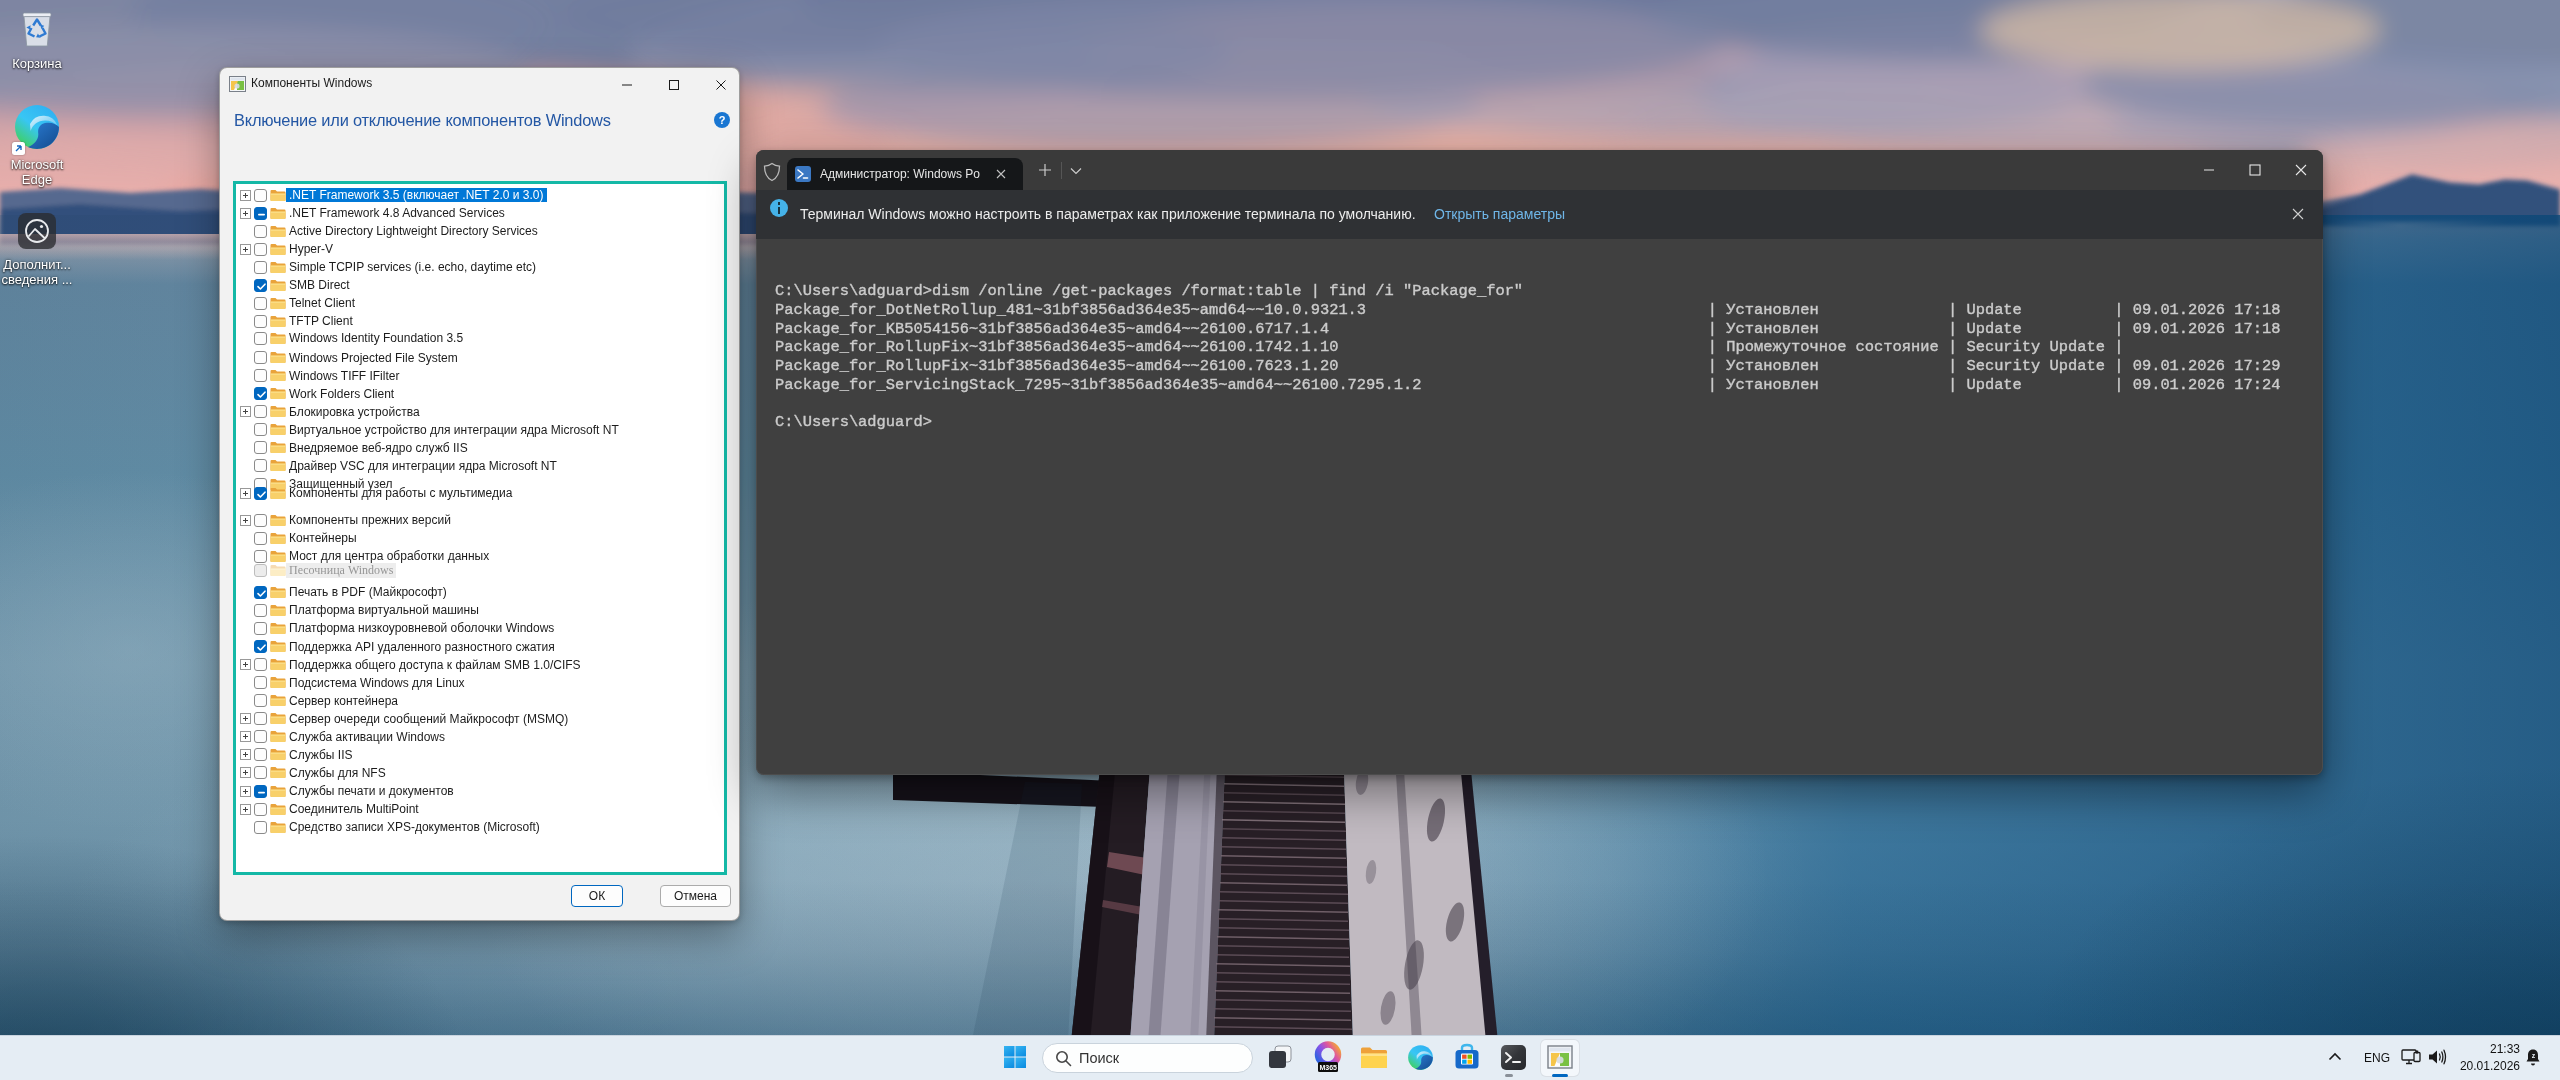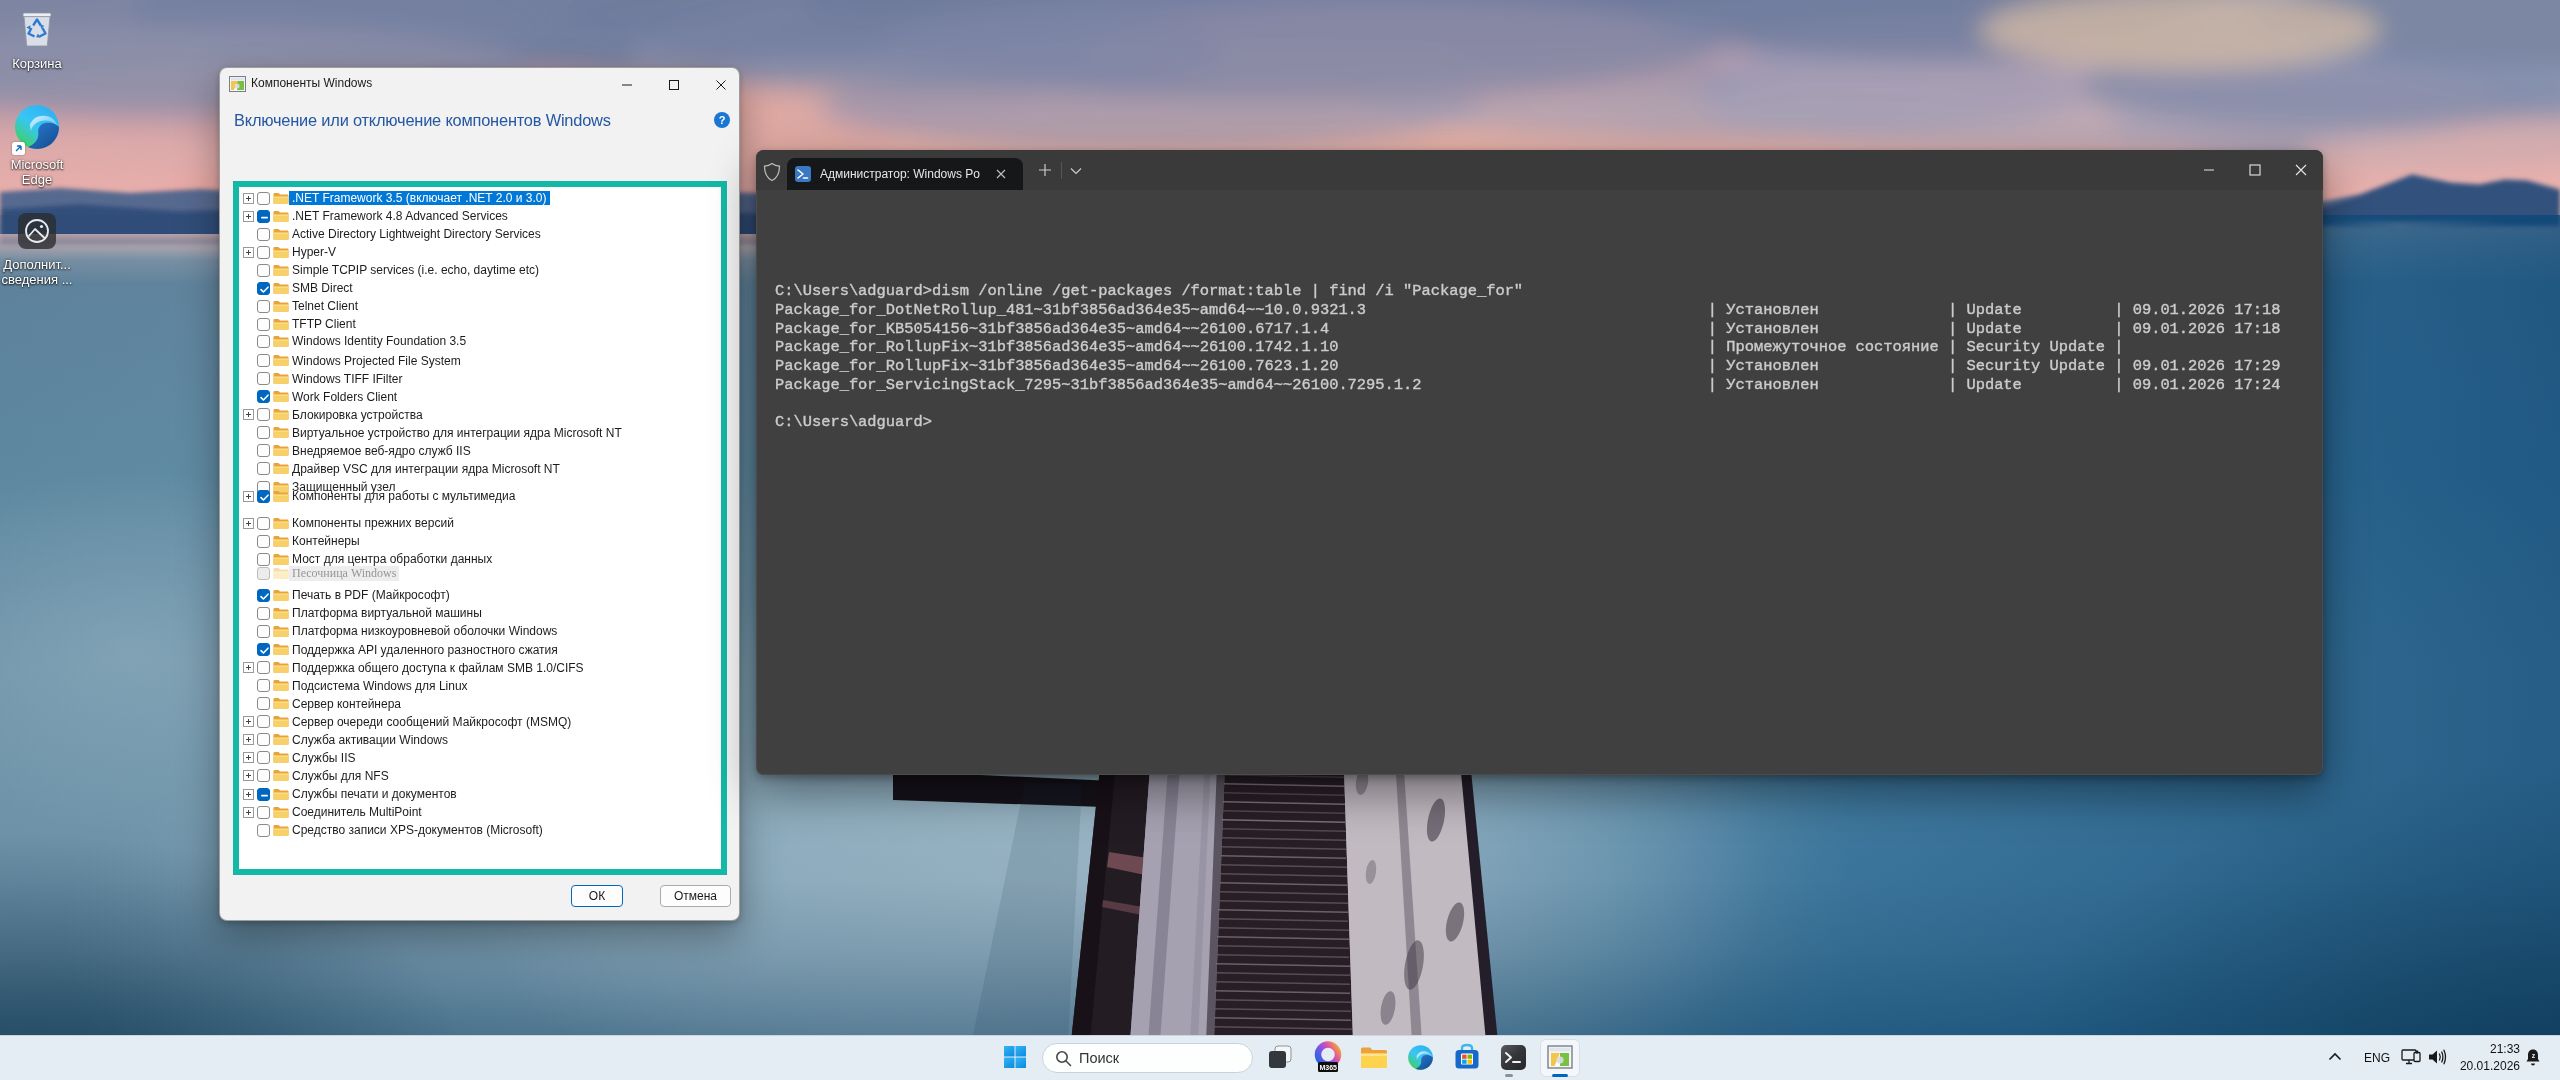--- a/index.html
+++ b/index.html
@@ -9,21 +9,21 @@
 .dicon{position:absolute;text-align:center;color:#fff;font-size:13px;
  text-shadow:0 1px 2px rgba(0,0,0,.85),0 0 3px rgba(0,0,0,.6);line-height:15px;}
 
 #dlg{left:219px;top:67px;width:521px;height:854px;background:#f2f2f2;
  border-radius:8px;box-shadow:0 2px 6px rgba(0,0,0,.22),0 15px 40px rgba(0,0,0,.35);
  border:1px solid rgba(90,90,90,.55);box-sizing:border-box;}
 #dlg .ttl{position:absolute;left:31px;top:8px;font-size:12px;color:#1a1a1a;}
 #dlg-head{position:absolute;left:14px;top:43px;font-size:16.4px;letter-spacing:-0.2px;color:#2457a4;}
 #dlg-body{position:absolute;left:14px;top:70px;font-size:12px;color:#1b1b1b;line-height:19px;color:#222;}
 #lbox{position:absolute;left:13px;top:113px;width:494px;height:694px;background:#fff;
- border:6px solid #14b8a6;box-sizing:border-box;overflow:hidden;}
+ border:3px solid #14b8a6;box-sizing:border-box;overflow:hidden;}
 .row{position:absolute;left:0;width:100%;height:18px;}
 .rtxt{position:absolute;left:53px;top:2px;font-size:12px;color:#1c1c1c;white-space:nowrap;}
 .rsel{background:#0078d7;color:#fff !important;padding:0 3px;left:50px;}
 .rgray{color:#969696;background:#ededed;padding:0 3px;left:50px;}
 .exp{position:absolute;left:4px;top:3.5px;width:11px;height:11px;background:#fff;
  border:1px solid #999;box-sizing:border-box;}
 .exp:before{content:"";position:absolute;left:2px;top:4px;width:5px;height:1px;background:#444;}
 .exp:after{content:"";position:absolute;left:4px;top:2px;width:1px;height:5px;background:#444;}
 .cb{position:absolute;left:18px;top:2.5px;width:13px;height:13px;border-radius:3px;
  border:1px solid #8a8a8a;background:#fdfdfd;box-sizing:border-box;}
@@ -692,20 +692,31 @@
 <svg width="12" height="12" style="position:absolute;left:1447px;top:14px;">
         <path d="M1 6 h10" stroke="#e6e6e6" stroke-width="1.1"></path>
       </svg>
 <svg width="12" height="12" style="position:absolute;left:1493px;top:14px;">
         <rect x="1" y="1" width="10" height="10" fill="none" stroke="#e6e6e6" stroke-width="1.1"></rect>
       </svg>
 <svg width="12" height="12" style="position:absolute;left:1539px;top:14px;">
         <path d="M1 1 L11 11 M11 1 L1 11" stroke="#e6e6e6" stroke-width="1.1"></path>
       </svg>
  </div>
+ <div id="infobar">
+  <div style="position:absolute;left:14px;top:9px;width:18px;height:18px;border-radius:50%;background:#45b2e8;">
+<div style="position:absolute;left:8px;top:3px;width:2px;height:3px;background:#16323f;"></div>
+<div style="position:absolute;left:8px;top:7.5px;width:2px;height:7px;background:#16323f;"></div>
+      </div>
+  <div class="itxt">Терминал Windows можно настроить в параметрах как приложение терминала по умолчанию.</div>
+  <div class="ilink">Открыть параметры</div>
+  <svg width="12" height="12" style="position:absolute;left:1536px;top:18px;">
+        <path d="M1 1 L11 11 M11 1 L1 11" stroke="#cfcfcf" stroke-width="1.1"></path>
+      </svg>
+ </div>
  <pre id="tcontent">C:\Users\adguard&gt;dism /online /get-packages /format:table | find /i "Package_for"
 Package_for_DotNetRollup_481~31bf3856ad364e35~amd64~~10.0.9321.3                                     | Установлен              | Update          | 09.01.2026 17:18
 Package_for_KB5054156~31bf3856ad364e35~amd64~~26100.6717.1.4                                         | Установлен              | Update          | 09.01.2026 17:18
 Package_for_RollupFix~31bf3856ad364e35~amd64~~26100.1742.1.10                                        | Промежуточное состояние | Security Update |
 Package_for_RollupFix~31bf3856ad364e35~amd64~~26100.7623.1.20                                        | Установлен              | Security Update | 09.01.2026 17:29
 Package_for_ServicingStack_7295~31bf3856ad364e35~amd64~~26100.7295.1.2                               | Установлен              | Update          | 09.01.2026 17:24
 
 C:\Users\adguard&gt;</pre>
 </div>
 

